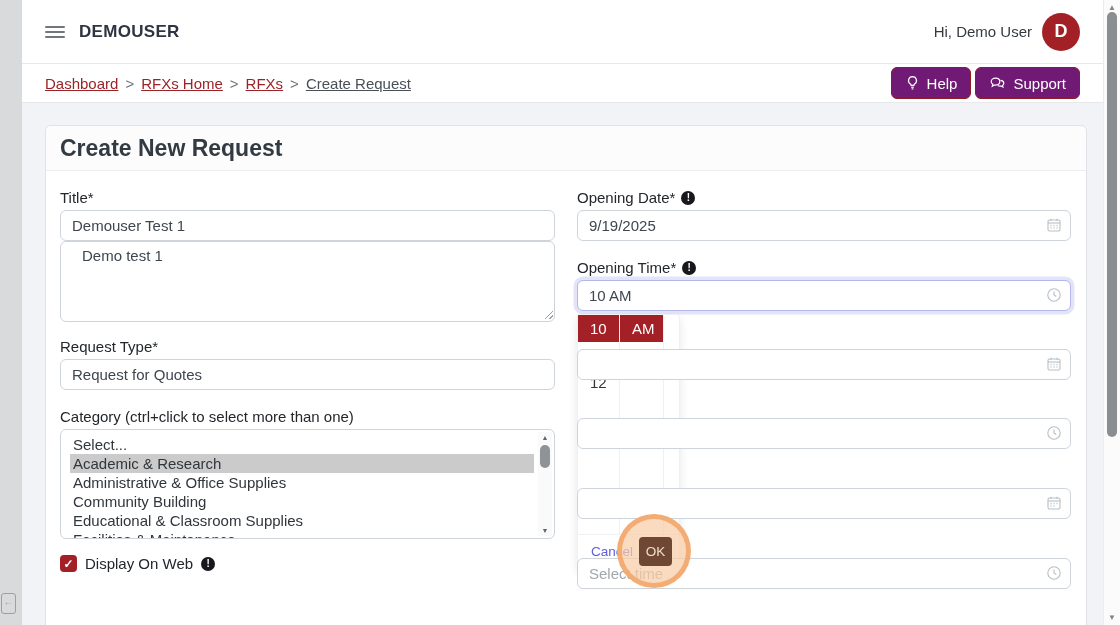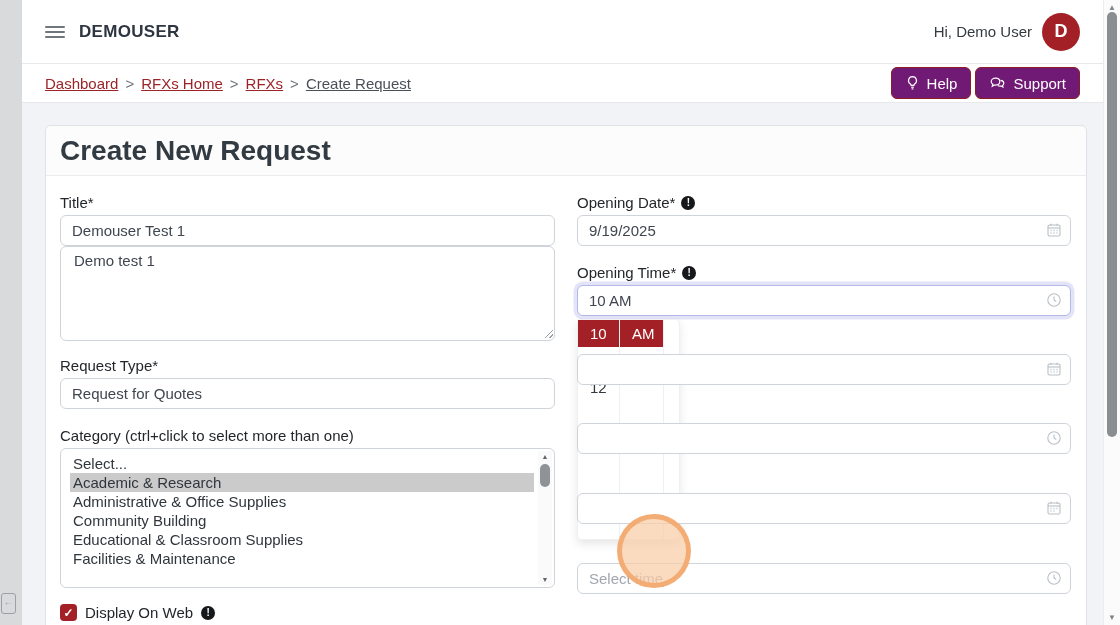--- a/index.html
+++ b/index.html
@@ -26,38 +26,38 @@
   .crumb{font-size:15px;color:#6a7178;display:flex;gap:7px;align-items:center;}
   .crumb a{color:#9b2328;text-decoration:underline;cursor:pointer;}
   .crumb .cur{color:#495057;text-decoration:underline;}
   .crumb-actions{position:absolute;right:23px;top:3px;display:flex;gap:4px;}
   .rbtn{height:32px;display:flex;align-items:center;gap:7px;background:#701a75;border:1px solid #8e1c21;
         color:#fff;font-size:15px;border-radius:6px;padding:0 13px;cursor:pointer;font-family:inherit;}
   
   .main{height:522px;background:#f2f3f6;padding:22px 0 0 23px;box-sizing:border-box;}
   .card{width:1042px;height:600px;background:#fff;border:1px solid #dfe2e6;border-radius:6px;box-sizing:border-box;}
   .card-h{background:#fcfcfd;border-bottom:1px solid #ecedef;border-radius:6px 6px 0 0;padding:9px 14px 8px;}
-  .card-h h1{margin:0;font-size:28px;font-weight:700;color:#323a42;}
+  .card-h h1{margin:0;font-size:23px;font-weight:700;color:#323a42;}
   .card-b{display:flex;gap:22px;padding:19px 15px 0 14px;}
   .col-l{width:496px;}
   .col-r{width:495px;position:relative;}
   .lbl{font-size:15px;line-height:16px;color:#23272b;margin-bottom:4px;display:flex;align-items:center;gap:6px;}
   .mt19{margin-top:19px;} .mt17{margin-top:17px;}
   .ctl{width:100%;height:31px;box-sizing:border-box;border:1px solid #ced4da;border-radius:6px;
        padding:0 11px;font-size:15px;color:#3f4650;font-family:inherit;background:#fff;outline:none;}
   .ctl::placeholder{color:#a2a7ad;}
-  textarea.ctl{height:95px;padding:5px 13px;resize:none;display:block;}
+  textarea.ctl{height:81px;padding:5px 21px;resize:none;display:block;}
   .ta-wrap{position:relative;}
   .ta-grip{position:absolute;right:2px;bottom:3px;width:10px;height:10px;
       background:repeating-linear-gradient(-45deg,transparent 0 2px,#9aa1a8 2px 3px);
       clip-path:polygon(100% 0,100% 100%,0 100%);}
   .info{width:14px;height:14px;border-radius:50%;background:#16181b;color:#fff;font-size:10px;font-weight:700;
         display:inline-flex;align-items:center;justify-content:center;flex:none;}
   
-  .listbox{position:relative;height:140px;box-sizing:border-box;border:1px solid #ced4da;border-radius:6px;
+  .listbox{position:relative;height:110px;box-sizing:border-box;border:1px solid #ced4da;border-radius:6px;
            background:#fff;overflow:hidden;padding-top:5px;}
   .opt{font-size:15px;line-height:19px;height:19px;color:#30363c;margin:0 20px 0 9px;padding-left:3px;
        white-space:nowrap;overflow:hidden;cursor:default;}
   .opt.sel{background:#cbcbcb;}
   .lb-scroll{position:absolute;right:2px;top:2px;bottom:2px;width:14px;background:#fafafa;}
   .lb-scroll .ar{position:absolute;left:0;width:14px;height:11px;text-align:center;font-size:7px;color:#606569;line-height:11px;}
   .lb-scroll .ar.up{top:0;} .lb-scroll .ar.dn{bottom:0;}
   .lb-thumb{position:absolute;left:2px;top:13px;width:10px;height:23px;border-radius:5px;background:#8f9397;}
   
   .chkrow{margin-top:16px;display:flex;align-items:center;gap:8px;}
@@ -234,20 +234,24 @@
                   <div class="tp-col h">
                     <div class="cell act">10</div>
                     <div class="cell">11</div>
                     <div class="cell">12</div>
                   </div>
                   <div class="tp-col m">
                     <div class="cell act">AM</div>
                     <div class="cell">PM</div>
                   </div>
                 </div>
+                <div class="tp-foot">
+                  <span class="cancel">Cancel</span>
+                  <button class="okbtn">OK</button>
+                </div>
               </div>
             </div>
 
             <div class="fld ghost">
               <input class="ctl" style="">
               <span class="ico">
                 <svg width="16" height="16" viewBox="0 0 16 16" fill="none" stroke="#b9bfc5" stroke-width="1.1">
                   <rect x="2" y="3" width="12" height="11" rx="1.5"></rect>
                     <line x1="2" y1="6" x2="14" y2="6"></line>
                   <line x1="5" y1="1.8" x2="5" y2="4"></line>

